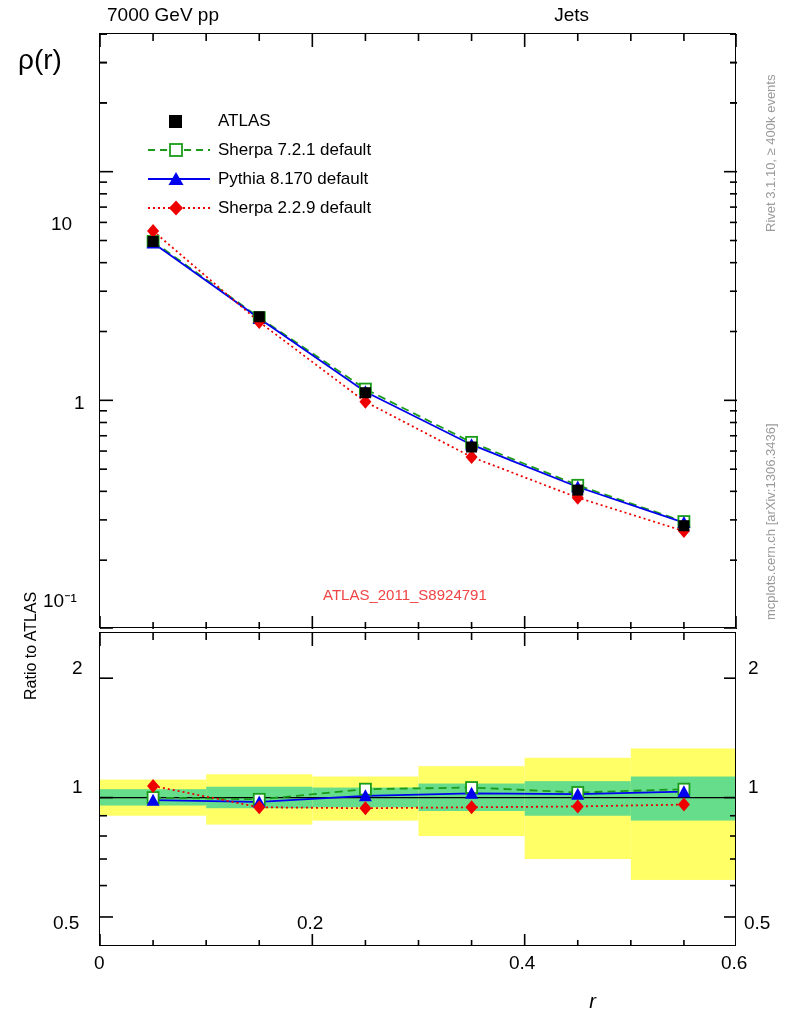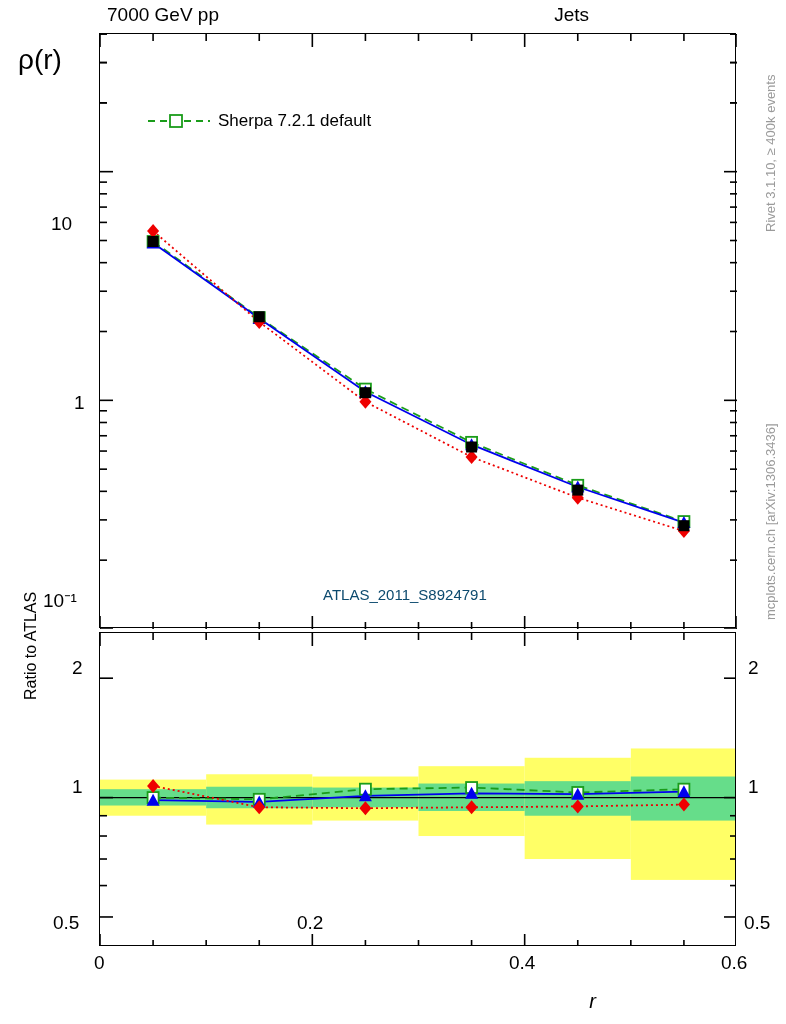--- a/index.html
+++ b/index.html
@@ -67,21 +67,21 @@
   
   #legend {
     position:absolute; left:148px; top:106px;
     font-size:17px;
   }
   #legend .row { height:29px; display:flex; align-items:center; }
   #legend .marker { width:62px; height:20px; position:relative; margin-right:8px; }
   #legend .lbl { white-space:nowrap; }
 
   
-  #watermark { left:322px; top:587px; font-size:15px; color:#0c4a6e; }
+  #watermark { left:322px; top:587px; font-size:15px; color:#ef4444; }
 
   
   svg.overlay { position:absolute; left:0; top:0; }
 </style>
 </head>
 <body>
 
 <div id="root">
 
   <div class="txt" id="beam-label">7000 GeV pp</div>
@@ -296,21 +296,47 @@
 
   <div class="axnum" id="x-0" style="left:94px;  top:952px;">0</div>
   <div class="axnum" id="x-02" style="left:297px; top:912px;">0.2</div>
   <div class="axnum" id="x-04" style="left:509px; top:952px;">0.4</div>
   <div class="axnum" id="x-06" style="left:721px; top:952px;text-align:center;">0.6</div>
 
   <div id="legend">
     <div class="row">
       <span class="marker">
         <svg width="62" height="20">
+            <rect x="21" y="4" width="13" height="13" fill="#000000"></rect>
+          </svg>
+      </span>
+      <span class="lbl">ATLAS</span>
+    </div>
+    <div class="row">
+      <span class="marker">
+        <svg width="62" height="20">
           <line x1="0" y1="10" x2="62" y2="10" stroke="#1a9c1a" stroke-width="1.8" stroke-dasharray="7,5"></line>
           <rect x="22" y="4" width="12" height="12" fill="#ffffff" stroke="#1a9c1a" stroke-width="1.8"></rect>
         </svg>
       </span>
       <span class="lbl">Sherpa 7.2.1 default</span>
     </div>
+    <div class="row">
+      <span class="marker">
+        <svg width="62" height="20">
+          <line x1="0" y1="10" x2="62" y2="10" stroke="#0000ee" stroke-width="1.8"></line>
+          <polygon points="28,3 35.5,16 20.5,16" fill="#0000ee"></polygon>
+        </svg>
+      </span>
+      <span class="lbl">Pythia 8.170 default</span>
+    </div>
+    <div class="row">
+      <span class="marker">
+        <svg width="62" height="20">
+          <line x1="0" y1="10" x2="62" y2="10" stroke="#ee0000" stroke-width="1.8" stroke-dasharray="2,3"></line>
+          <polygon points="28,2.5 35,10 28,17.5 21,10" fill="#ee0000"></polygon>
+        </svg>
+      </span>
+      <span class="lbl">Sherpa 2.2.9 default</span>
+    </div>
   </div>
 
 </div>
 
 </body></html>

